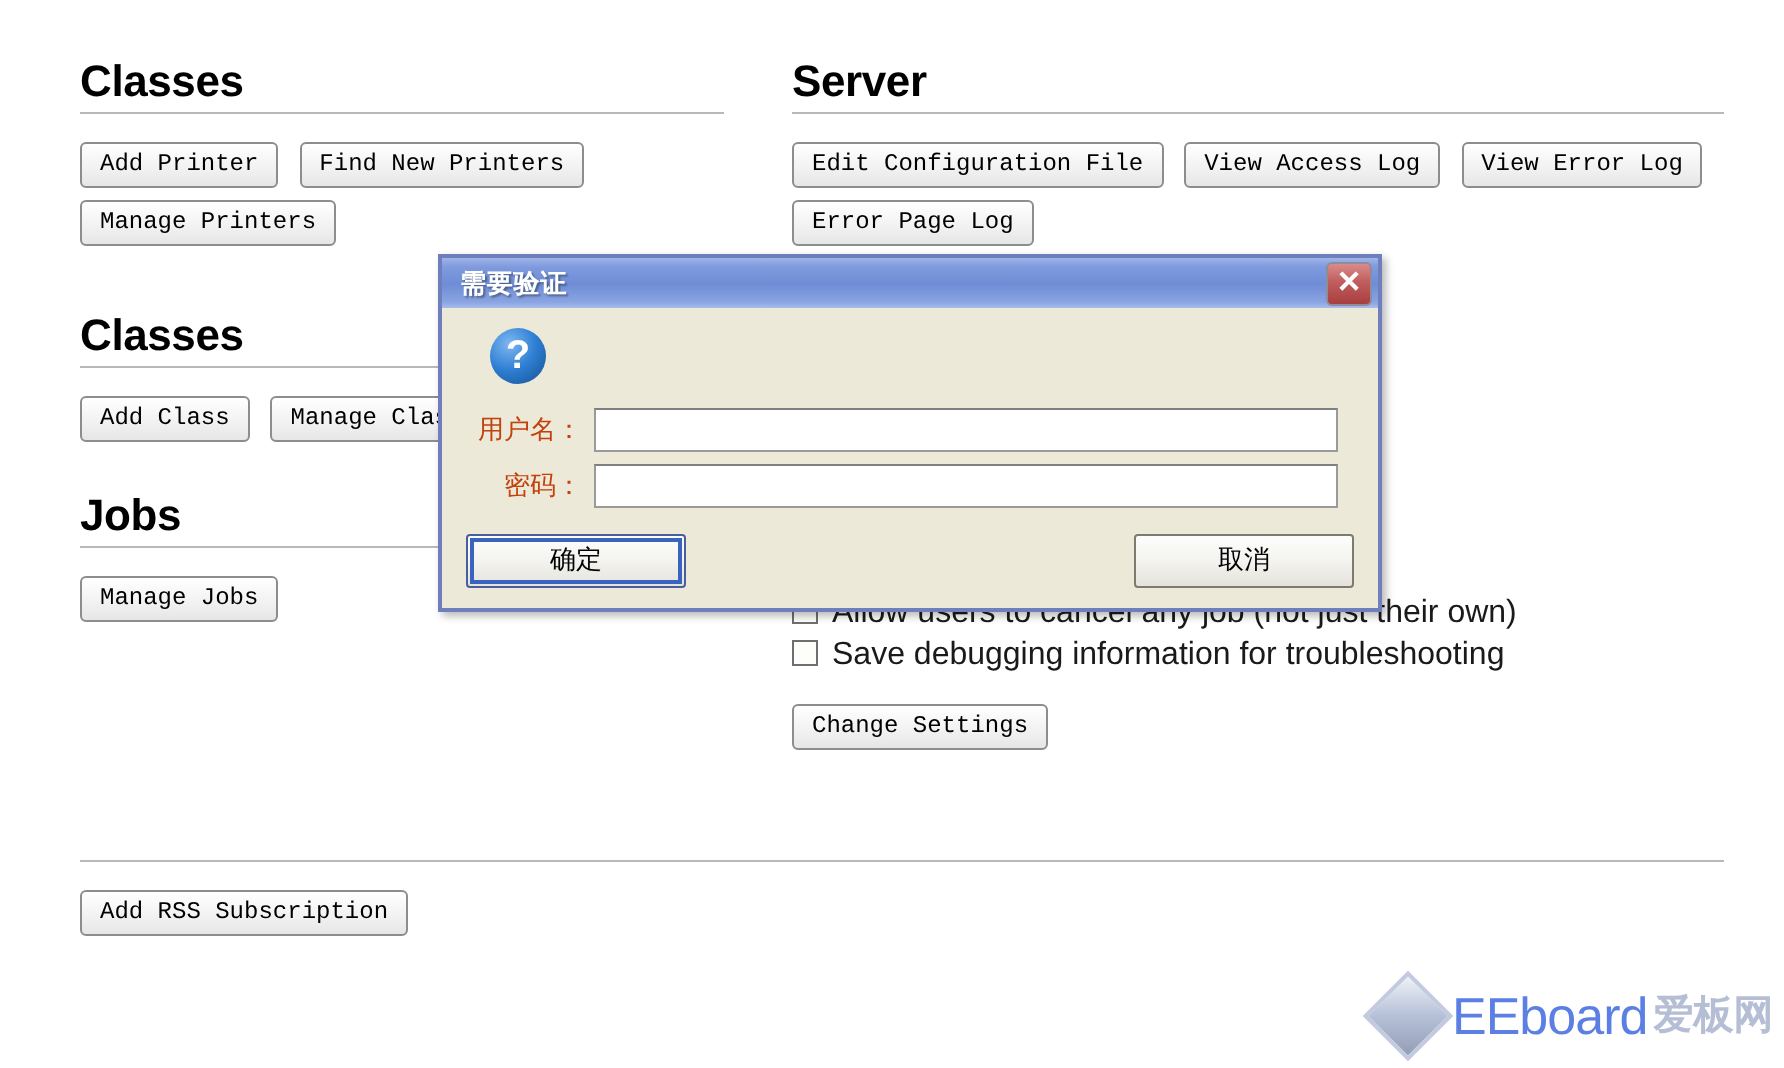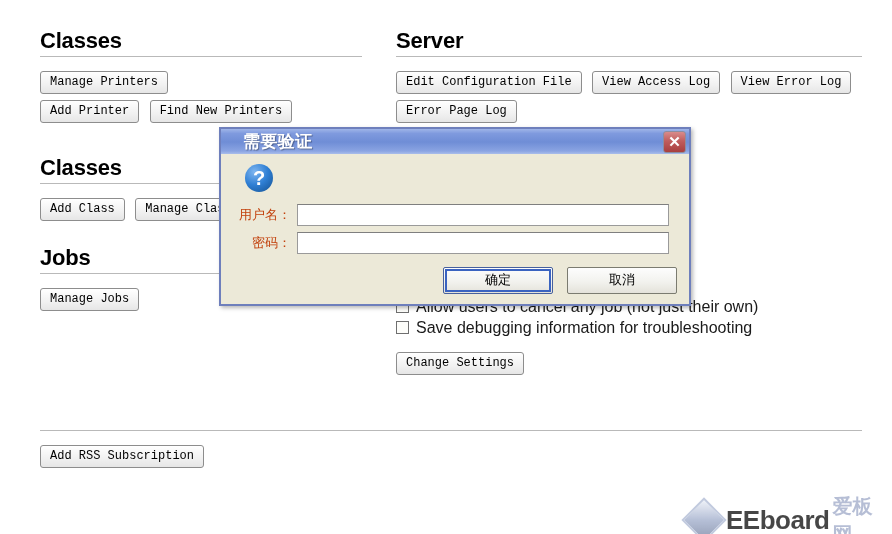--- a/index.html
+++ b/index.html
@@ -101,23 +101,23 @@
     border-top: 2px solid #6e7fbc;
     border-left: 2px solid #6e7fbc;
     border-right: 2px solid #6e7fbc;
     margin: 0 -2px;
     position: relative;
     display: flex;
     align-items: center;
   }
   .title-text {
     color: #ffffff;
-    font-size: 17px;
-    font-weight: bold;
-    margin-left: 22px;
+    font-size: 13px;
+    font-weight: bold;
+    margin-left: 9px;
     text-shadow: 1px 1px 1px rgba(0,0,0,0.35);
     letter-spacing: 0.4px;
   }
   .close-btn {
     position: absolute;
     right: 3px; top: 2px;
     width: 21px; height: 20px;
     background: linear-gradient(#d98b8b, #c05d5d 45%, #a83f3f);
     border: 1px solid #8d8d9e;
     border-radius: 3px;
@@ -177,21 +177,21 @@
     background: #ffffff;
     font-size: 12px;
     padding: 1px 3px;
     margin-right: 8px;
     outline: none;
     font-family: "Liberation Sans", sans-serif;
   }
 
   .dlg-buttons {
     display: flex;
-    justify-content: flex-end;
+    justify-content: space-between;
     gap: 14px;
     margin-top: 13px;
     margin-bottom: 2px;
   }
   .dlg-btn {
     min-width: 84px;
     padding: 3px 12px 4px 12px;
     font-size: 13px;
     text-align: center;
     background: linear-gradient(#fdfdfd, #f2f2ee 55%, #e4e2da);
@@ -217,22 +217,22 @@
   .wm-diamond {
     width: 28px; height: 28px;
     transform: rotate(45deg);
     background: linear-gradient(135deg, #e9edf6 0%, #9aa8c8 50%, #6b7899 100%);
     border: 2px solid #aab6d2;
     margin-right: 6px;
     flex: 0 0 auto;
   }
   .wm-text {
     font-size: 26px;
-    font-weight: bold;
-    color: #000000;
+    font-weight: normal;
+    color: #1d4ed8;
     letter-spacing: -0.5px;
     line-height: 28px;
   }
   .wm-cn {
     font-size: 20px;
     font-weight: bold;
     color: #9aa6c6;
     margin-left: 3px;
     line-height: 28px;
   }
@@ -240,25 +240,25 @@
 </head>
 <body>
 
 <div id="page">
 
   <div class="col col-left">
 
     <h2 class="section">Classes</h2>
     <div class="rule"></div>
     <div class="btnrow">
-      <span class="btn">Manage Printers</span>
-    </div>
-    <div class="btnrow">
       <span class="btn">Add Printer</span>
       <span class="btn">Find New Printers</span>
+    </div>
+    <div class="btnrow">
+      <span class="btn">Manage Printers</span>
     </div>
 
     <div class="gap-big"></div>
 
     <h2 class="section">Classes</h2>
     <div class="rule"></div>
     <div class="btnrow">
       <span class="btn">Add Class</span>
       <span class="btn">Manage Classes</span>
     </div>

